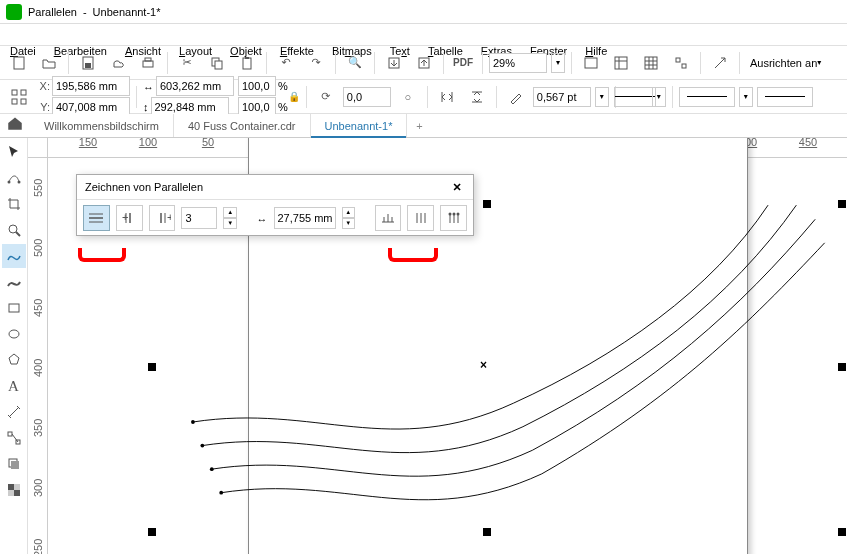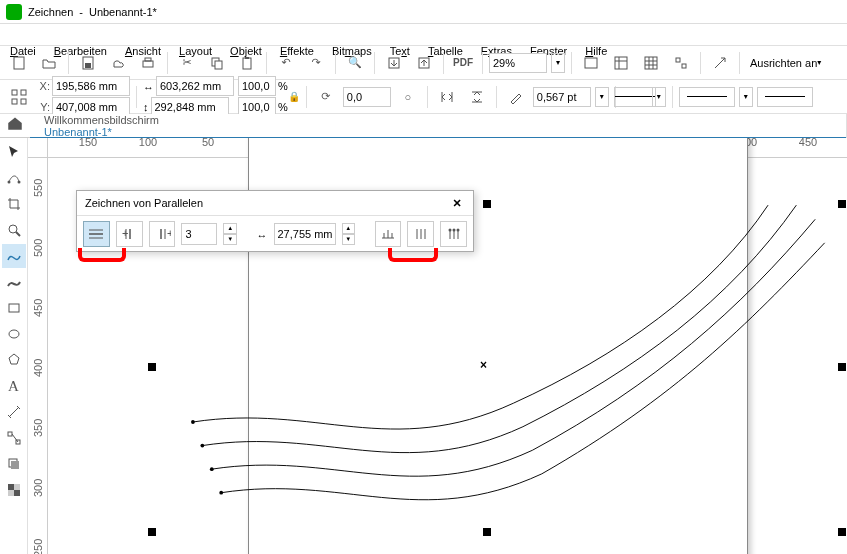--- a/index.html
+++ b/index.html
@@ -11,43 +11,43 @@
 .menubar span u { text-decoration: underline; }
 .toolbar1, .toolbar2 { height: 34px; background: #fff; display: flex; align-items: center; padding: 0 6px; gap: 4px; border-bottom: 1px solid #e0e0e0; }
 .tbtn { width: 26px; height: 26px; display: flex; align-items: center; justify-content: center; border-radius: 2px; color: #555; }
 .sep { width: 1px; height: 22px; background: #ddd; margin: 0 2px; }
 .input-sm { height: 20px; border: 1px solid #ccc; padding: 0 3px; font-size: 11px; background: #fff; }
 .zoom-sel { width: 58px; }
 .xy-label { width: 14px; color: #555; text-align: right; }
 .xy-input { width: 78px; }
 .wh-input { width: 78px; }
 .pct-input { width: 38px; }
-.tabs { height: 24px; background: #fff; display: flex; align-items: stretch; border-bottom: 1px solid #ccc; padding-left: 30px; flex-direction: column; }
+.tabs { height: 24px; background: #fff; display: flex; align-items: stretch; border-bottom: 1px solid #ccc; padding-left: 30px; }
 .tab { padding: 0 14px; display: flex; align-items: center; border-right: 1px solid #e0e0e0; color: #555; position: relative; }
 .tab.active { color: #2a7ab0; }
 .tab.active::after { content: ''; position: absolute; bottom: -1px; left: 0; right: 0; height: 2px; background: #2a7ab0; }
 .tab-add { width: 24px; display: flex; align-items: center; justify-content: center; color: #888; }
 .home-icon { position: absolute; left: 6px; width: 18px; height: 18px; color: #555; }
 .tabs-wrap { position: relative; }
 .main { display: flex; height: calc(554px - 24px - 22px - 34px - 34px - 24px); }
 .toolbox { width: 28px; background: #fff; border-right: 1px solid #e0e0e0; display: flex; flex-direction: column; align-items: center; padding-top: 2px; gap: 2px; }
 .tool { width: 24px; height: 24px; display: flex; align-items: center; justify-content: center; color: #555; }
 .tool.selected { background: #d0e7f7; }
 .canvas-area { flex: 1; position: relative; background: #fff; overflow: hidden; }
 .ruler-h { position: absolute; top: 0; left: 20px; right: 0; height: 20px; background: #fff; border-bottom: 1px solid #ccc; font-size: 9px; color: #666; }
-.ruler-h .lbl { position: absolute; top: -2px; transform: translateX(-50%); }
+.ruler-h .lbl { position: absolute; top: -2px; transform: translateX(-50%); text-decoration: underline; }
 .ruler-v { position: absolute; top: 20px; left: 0; bottom: 0; width: 20px; background: #fff; border-right: 1px solid #ccc; font-size: 9px; color: #666; }
 .ruler-v .lbl { position: absolute; left: 1px; transform: translateY(-50%) rotate(-90deg); transform-origin: center; width: 18px; text-align: center; }
 .ruler-corner { position: absolute; top: 0; left: 0; width: 20px; height: 20px; background: #fff; border-right: 1px solid #ccc; border-bottom: 1px solid #ccc; }
 .canvas { position: absolute; top: 20px; left: 20px; right: 0; bottom: 0; background: #fff; }
 .page { position: absolute; left: 200px; top: -80px; width: 500px; height: 700px; border: 1px solid #888; box-shadow: 3px 3px 6px rgba(0,0,0,0.2); background: #fff; }
 .sel-handle { position: absolute; width: 8px; height: 8px; background: #000; }
 .sel-x { position: absolute; color: #000; font-weight: bold; font-size: 12px; }
 svg.curves { position: absolute; top: 0; left: 0; width: 100%; height: 100%; pointer-events: none; }
-.docker { position: absolute; top: 32px; left: 28px; width: 398px; background: #fff; border: 1px solid #aaa; box-shadow: 2px 2px 8px rgba(0,0,0,0.2); }
+.docker { position: absolute; top: 16px; left: 28px; width: 398px; background: #fff; border: 1px solid #aaa; box-shadow: 2px 2px 8px rgba(0,0,0,0.2); }
 .docker-title { height: 24px; display: flex; align-items: center; justify-content: space-between; padding: 0 8px; font-size: 12px; }
 .docker-close { width: 16px; height: 16px; display: flex; align-items: center; justify-content: center; font-weight: bold; cursor: pointer; }
 .docker-body { height: 36px; display: flex; align-items: center; padding: 0 6px; gap: 6px; border-top: 1px solid #e0e0e0; }
 .docker-btn { width: 28px; height: 26px; border: 1px solid #ccc; display: flex; align-items: center; justify-content: center; background: #fff; }
 .docker-btn.active { background: #d0e7f7; border-color: #8ab; }
 .docker-num { width: 36px; height: 22px; border: 1px solid #ccc; padding: 0 3px; }
 .docker-dist { width: 62px; height: 22px; border: 1px solid #ccc; padding: 0 3px; }
 .spin { width: 14px; display: flex; flex-direction: column; }
 .spin div { height: 11px; border: 1px solid #ccc; font-size: 7px; display: flex; align-items: center; justify-content: center; background: #fff; }
 .red-mark { position: absolute; border: 4px solid #f00; border-top: none; border-radius: 0 0 6px 6px; height: 14px; }
@@ -56,21 +56,21 @@
 .outline-preview .line { height: 1px; width: 40px; background: #000; }
 .dd { width: 14px; height: 20px; border: 1px solid #ccc; display: flex; align-items: center; justify-content: center; font-size: 8px; }
 .lock { width: 10px; display: flex; align-items: center; justify-content: center; color: #777; font-size: 10px; }
 .toolbar2 .grp { display: flex; align-items: center; gap: 2px; }
 </style>
 </head>
 <body>
 
 <div class="titlebar">
   <span class="logo"></span>
-  <span>Zeichnen</span>
+  <span>Parallelen</span>
   <span>-</span>
   <span>Unbenannt-1*</span>
 </div>
 
 <div class="menubar">
   <span><u>D</u><span></span>atei</span>
   <span><u>B</u>earbeiten</span>
   <span><u>A</u>nsicht</span>
   <span><u>L</u>ayout</span>
   <span><u>O</u>bjekt</span>
@@ -277,20 +277,23 @@
     </div>
 </div>
 
 <div class="tabs-wrap">
   <div class="tabs">
     <svg class="home-icon" viewBox="0 0 16 16">
         <path d="M2 8l6-5 6 5v6H2z" fill="#555"></path>
       </svg>
     <div class="tab">
         <span>Willkommensbildschirm</span>
+      </div>
+    <div class="tab">
+        <span>40 Fuss Container.cdr</span>
       </div>
     <div class="tab active">
         <span>Unbenannt-1*</span>
       </div>
     <div class="tab-add">+</div>
   </div>
 </div>
 
 <div class="main">
 

